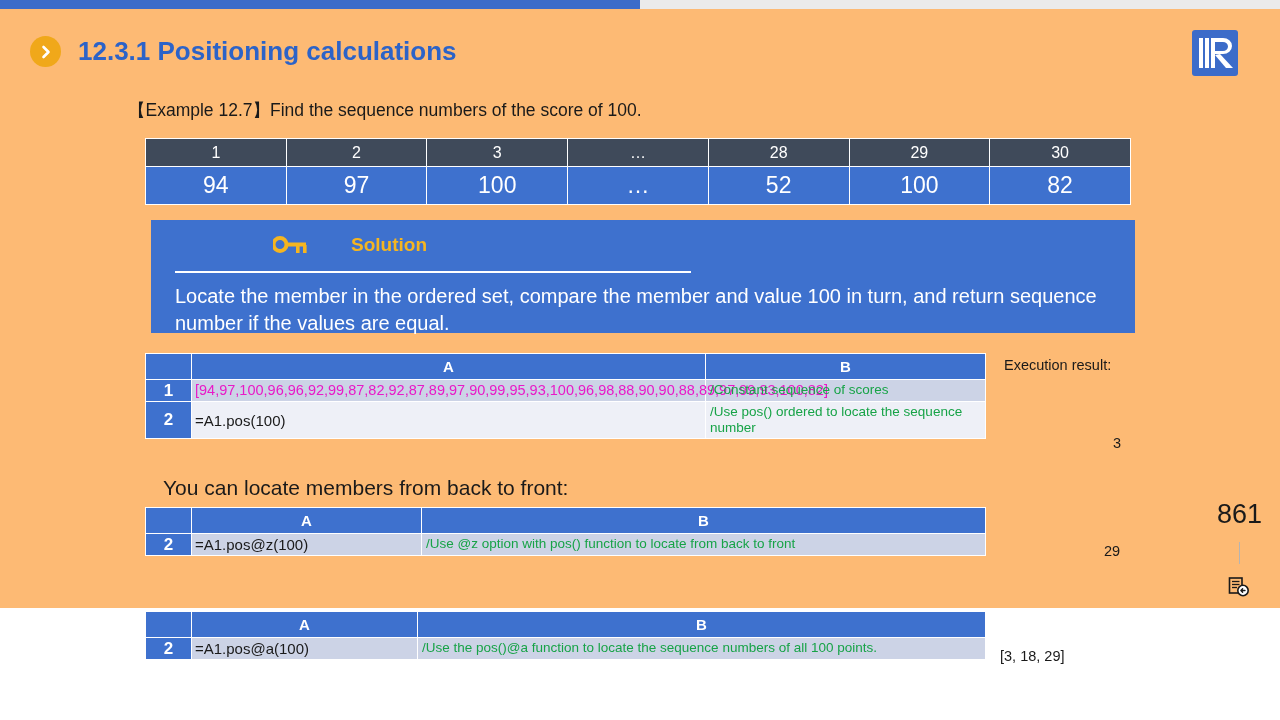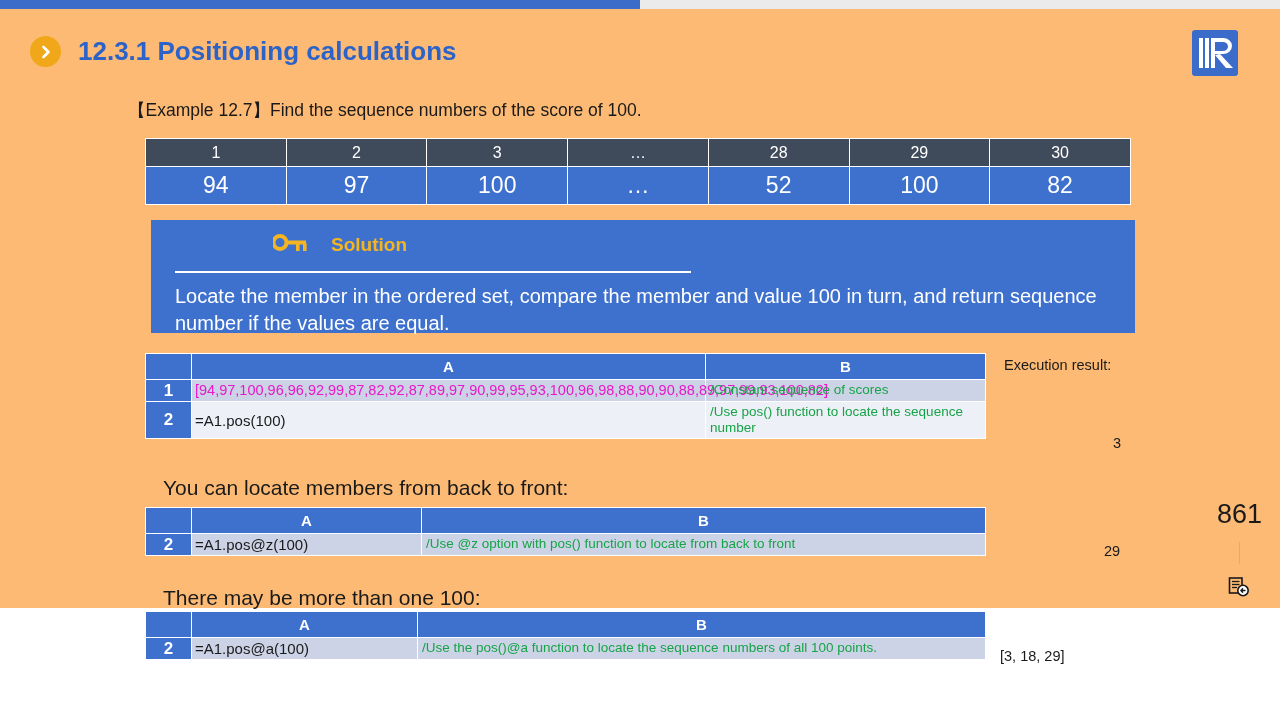--- a/index.html
+++ b/index.html
@@ -36,21 +36,21 @@
   
   .scores { position: absolute; left: 145px; top: 138px; width: 986px;
             border-collapse: collapse; table-layout: fixed; }
   .scores td { height: 28px; text-align: center; color: #ffffff; font-size: 16px;
                border: 1px solid #ffffff; font-weight: normal; }
   .scores tr.head td { background: #3f4a5a; }
   .scores tr.body td { background: #3e71ce; height: 38px; font-size: 23px; }
 
   
   .solution { position: absolute; left: 151px; top: 220px; width: 984px; height: 113px; background: #3e71ce; }
-  .sol-head { position: absolute; left: 122px; top: 14px; display: flex; align-items: flex-start; gap: 24px; }
+  .sol-head { position: absolute; left: 122px; top: 14px; display: flex; align-items: flex-end; gap: 44px; }
   .key-icon { width: 34px; height: 20px; position: relative; }
   .sol-title { font-size: 19px; font-weight: bold; color: #f5b520; }
   .sol-rule { position: absolute; left: 24px; top: 51px; width: 516px; height: 2px; background: #ffffff; }
   .sol-text { position: absolute; left: 24px; top: 63px; width: 934px; font-size: 20px;
               color: #ffffff; line-height: 1.35; }
 
   
   .codetbl { position: absolute; border-collapse: collapse; table-layout: fixed; }
   .codetbl td { border: 1px solid #ffffff; vertical-align: middle; }
   .codetbl .idx { background: #3e71ce; color: #ffffff; font-size: 17px; font-weight: bold;
@@ -182,21 +182,21 @@
     <tr class="shade-dark">
       <td class="idx">1</td>
       <td class="cell-a">
         <span class="seq-const">[94,97,100,96,96,92,99,87,82,92,87,89,97,90,99,95,93,100,96,98,88,90,90,88,89,97,99,93,100,82]</span>
       </td>
       <td class="cell-b">/Constant sequence of scores</td>
     </tr>
     <tr class="shade-light">
       <td class="idx">2</td>
       <td class="cell-a">=A1.pos(100)</td>
-      <td class="cell-b">/Use pos() function to locate the sequence number</td>
+      <td class="cell-b">/Use pos() ordered to locate the sequence number</td>
     </tr>
   </tbody>
     </table>
 
   <div class="note" id="note1">You can locate members from back to front:</div>
 
   <table class="codetbl" id="tbl2">
     <colgroup>
         <col style="width:46px">
         <col class="colA">
@@ -209,21 +209,20 @@
       <td class="hdr">B</td>
     </tr>
     <tr class="shade-dark">
       <td class="idx">2</td>
       <td class="cell-a">=A1.pos@z(100)</td>
       <td class="cell-b">/Use @z option with pos() function to locate from back to front</td>
     </tr>
   </tbody>
     </table>
 
-  <div class="note" id="note2">There may be more than one 100:</div>
 
   <table class="codetbl" id="tbl3">
     <colgroup>
         <col style="width:46px">
         <col class="colA">
         <col class="colB">
       </colgroup>
     <tbody>
         <tr>
       <td class="hdr blank"></td>

